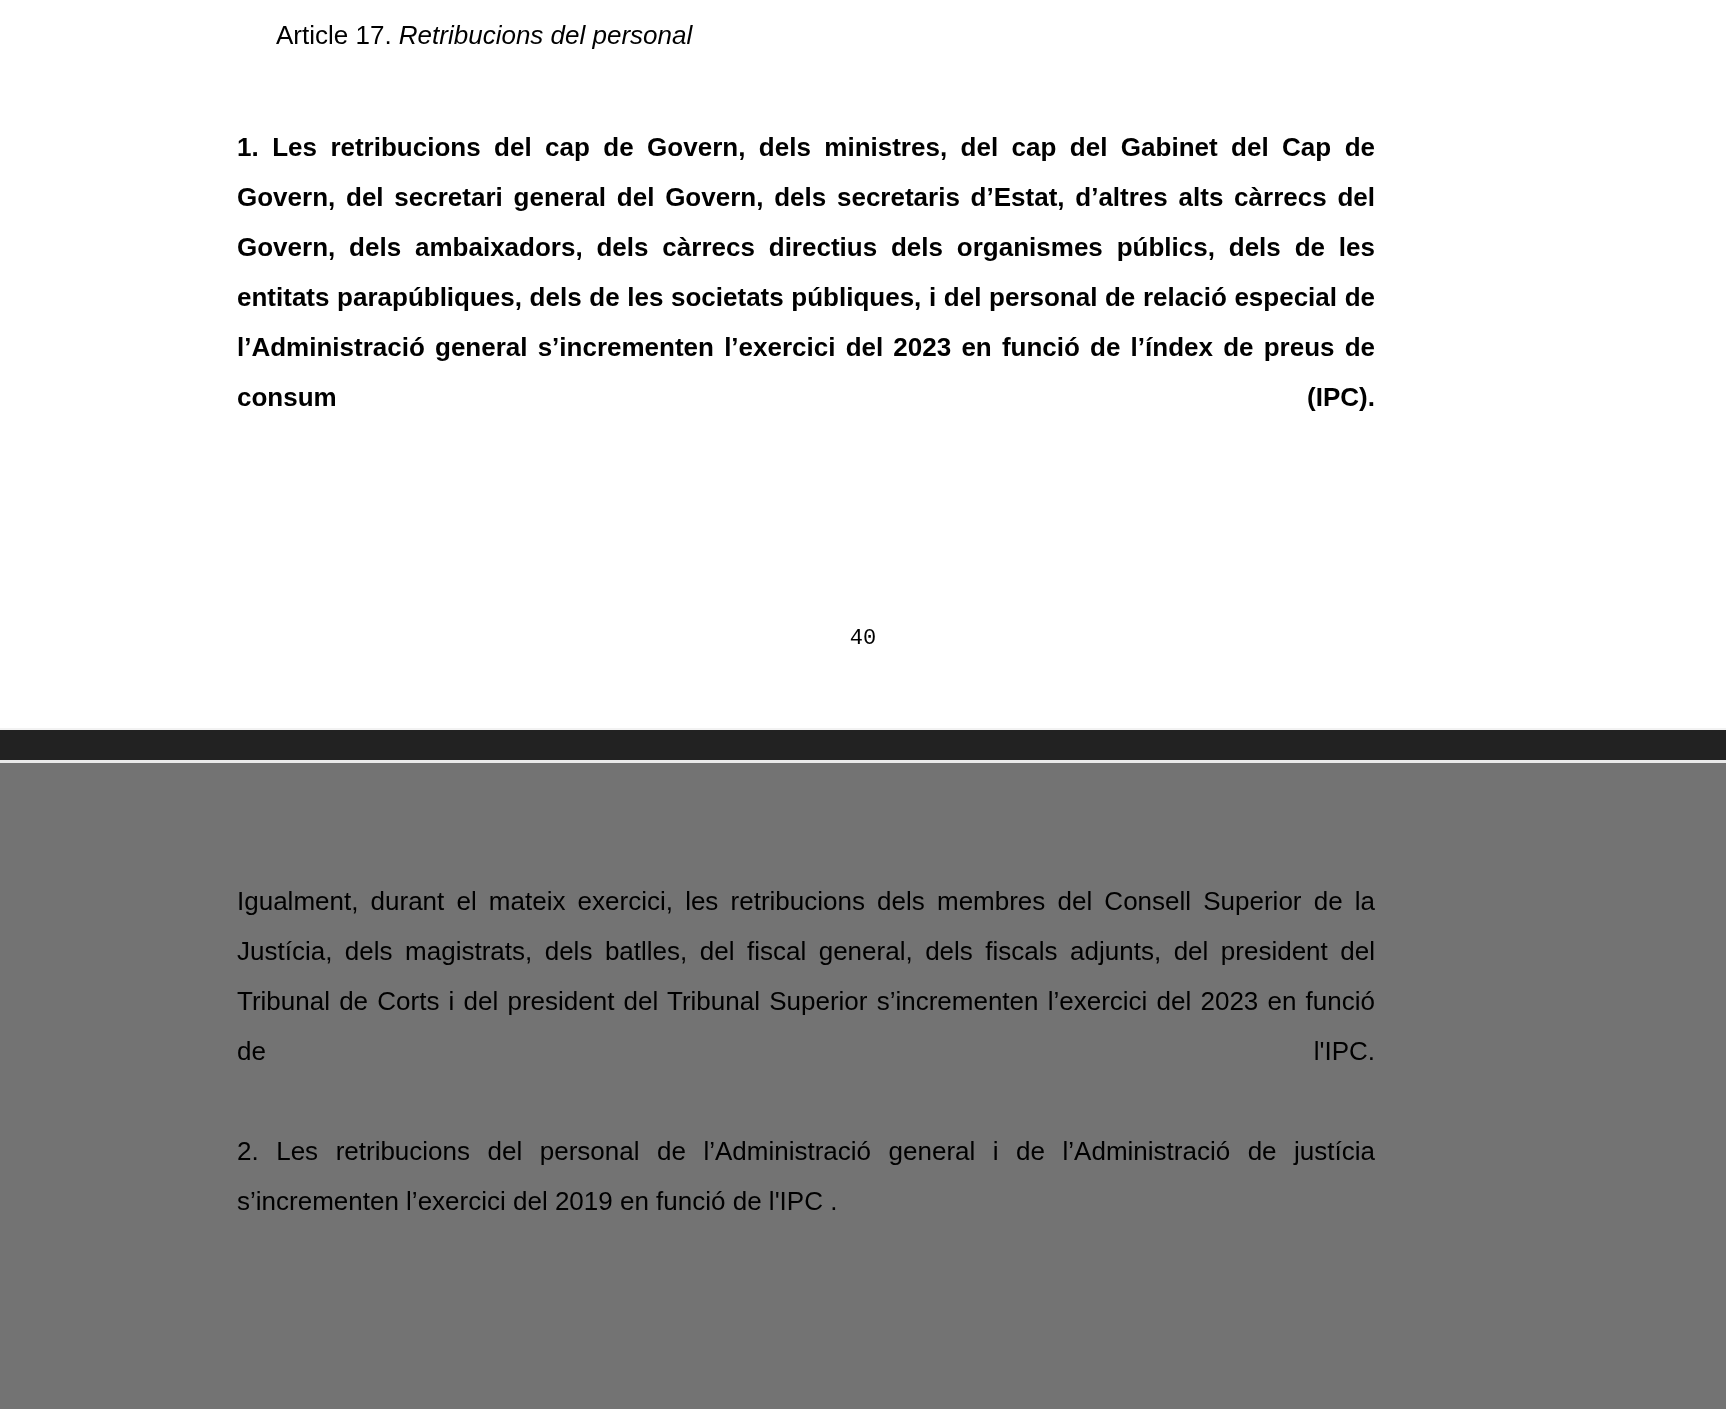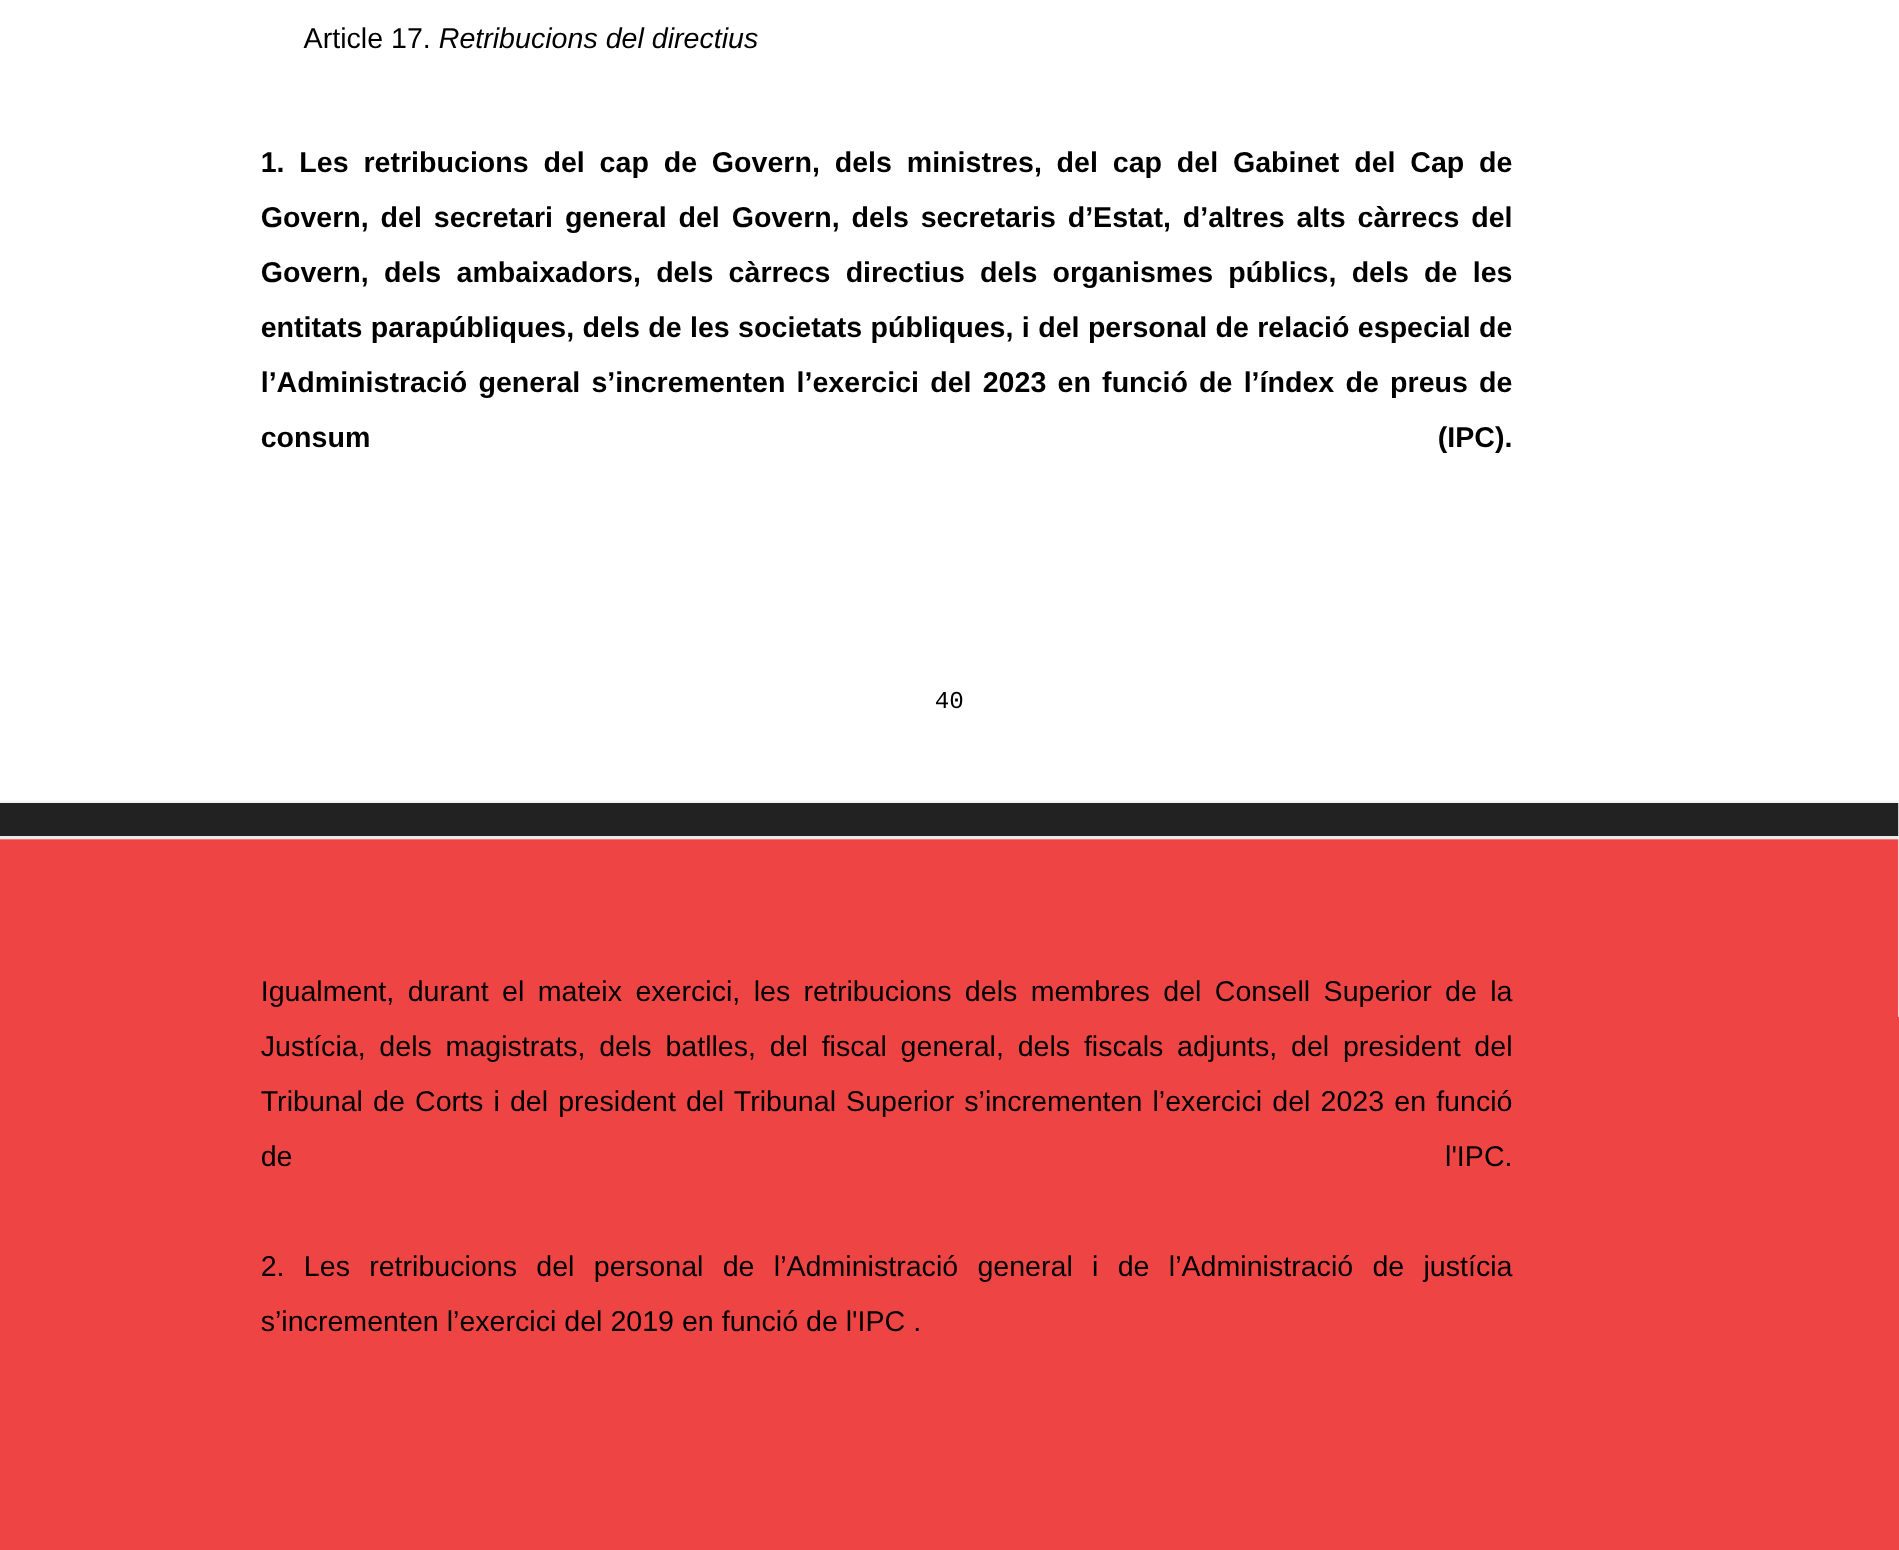--- a/index.html
+++ b/index.html
@@ -96,34 +96,34 @@
     background: #e9e9e9;
   }
 
   
   .sheet-bottom {
     position: absolute;
     left: 0;
     top: 763px;
     width: 1726px;
     height: 646px;
-    background: #ef4444;
+    background: #737373;
   }
 </style>
 </head>
 <body>
 
 <div class="page-wrap">
 
   <div class="sheet sheet-top">
 
     <div class="textblock" style="top: 18px;">
       <div class="heading">
         <span class="h-plain">Article 17.</span>
-        <span class="h-ital">Retribucions del directius</span>
+        <span class="h-ital">Retribucions del personal</span>
       </div>
     </div>
 
     <div class="textblock" style="top: 122px; font-weight: bold;">
       <p class="body-par">1. Les retribucions del cap de Govern, dels ministres, del cap del Gabinet del Cap de Govern, del secretari general del Govern, dels secretaris d’Estat, d’altres alts càrrecs del Govern, dels ambaixadors, dels càrrecs directius dels organismes públics, dels de les entitats parapúbliques, dels de les societats públiques, i del personal de relació especial de l’Administració general s’incrementen l’exercici del 2023 en funció de l’índex de preus de consum (IPC).</p>
     </div>
 
     <div class="page-number" style="top: 625px;">
       <span>40</span>
     </div>

